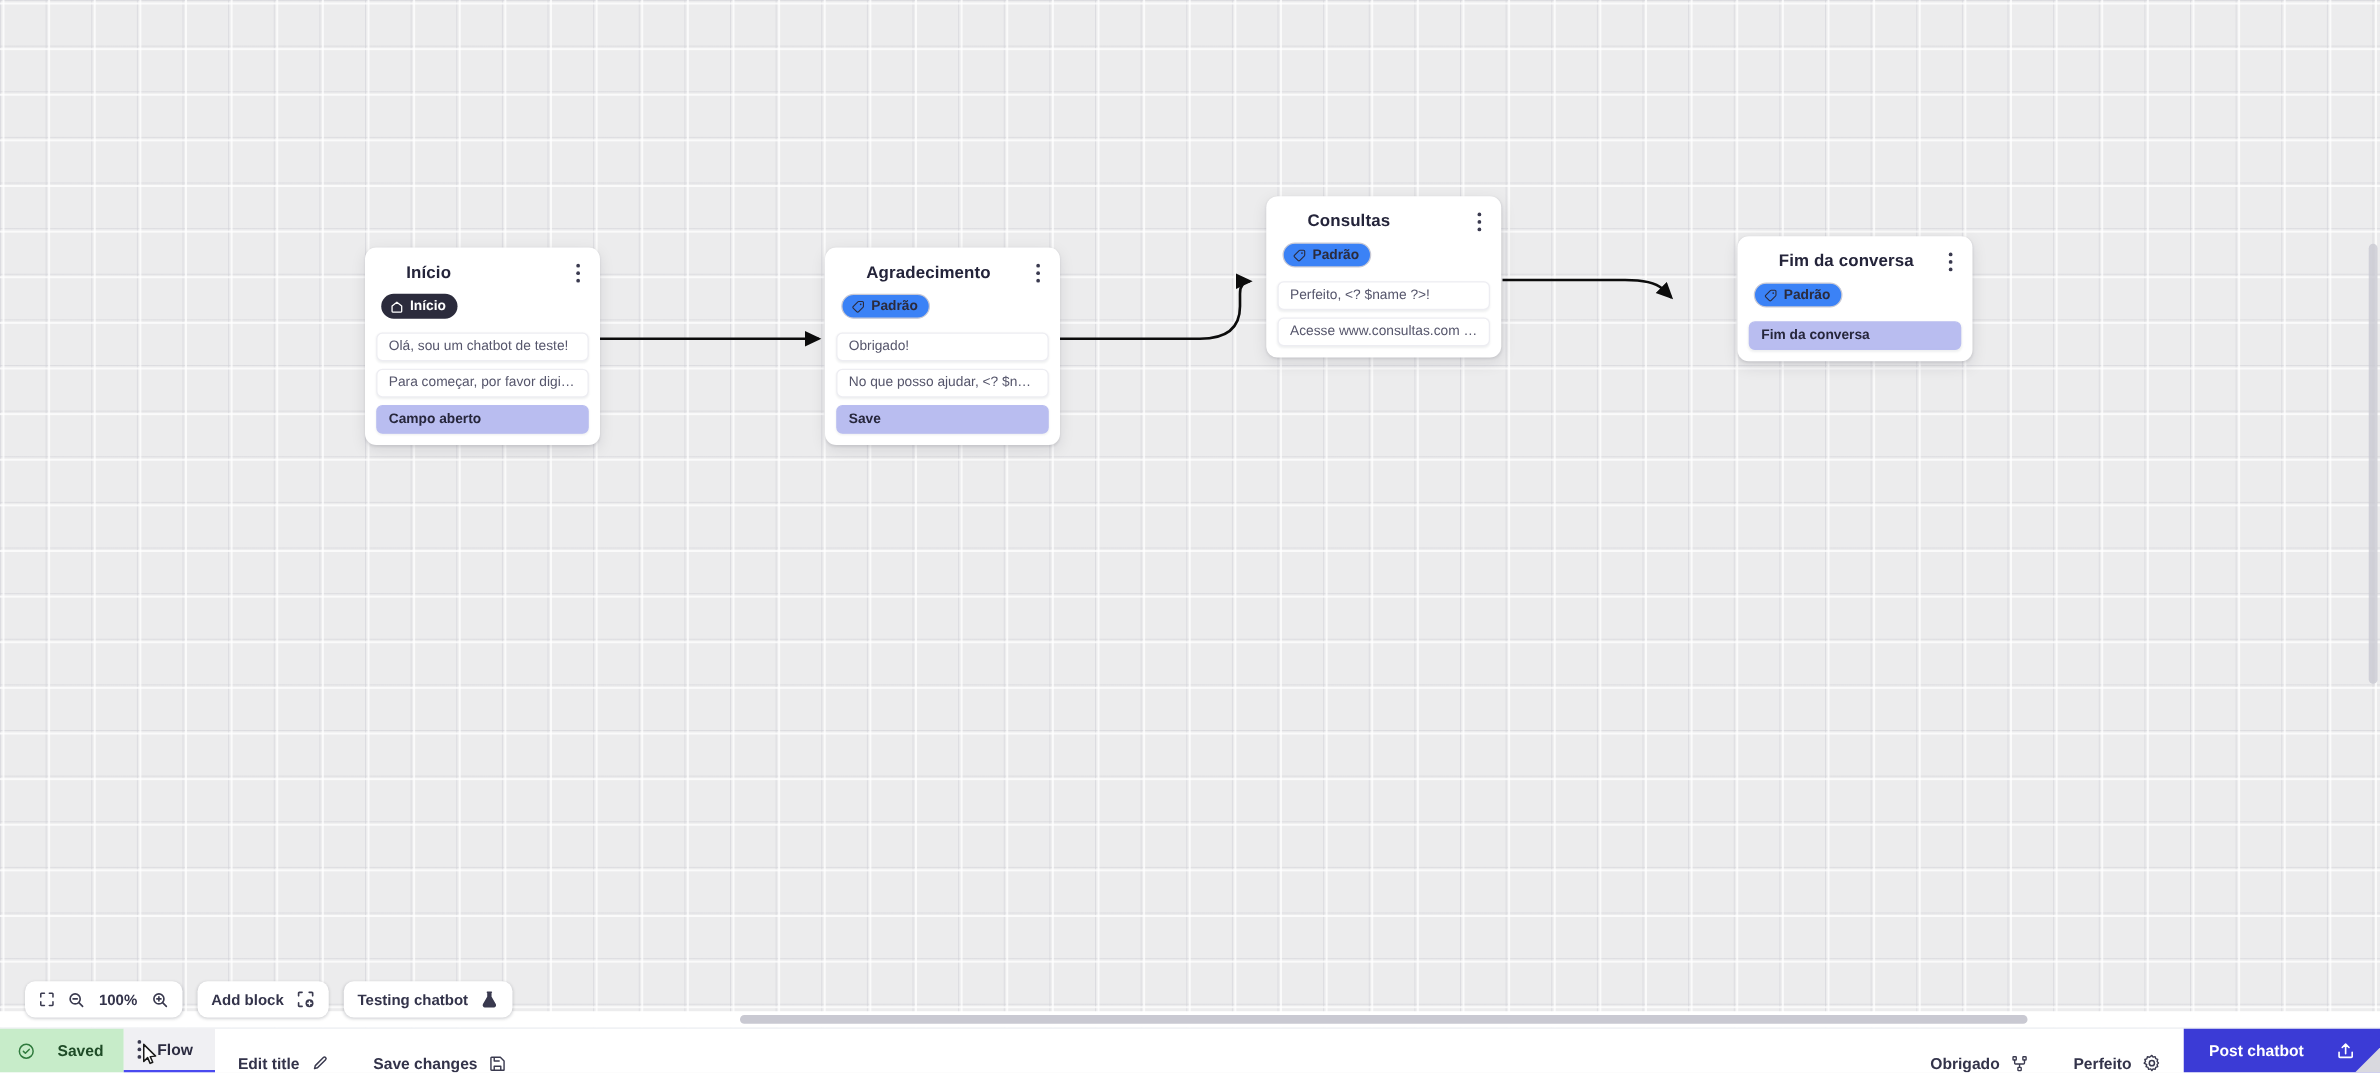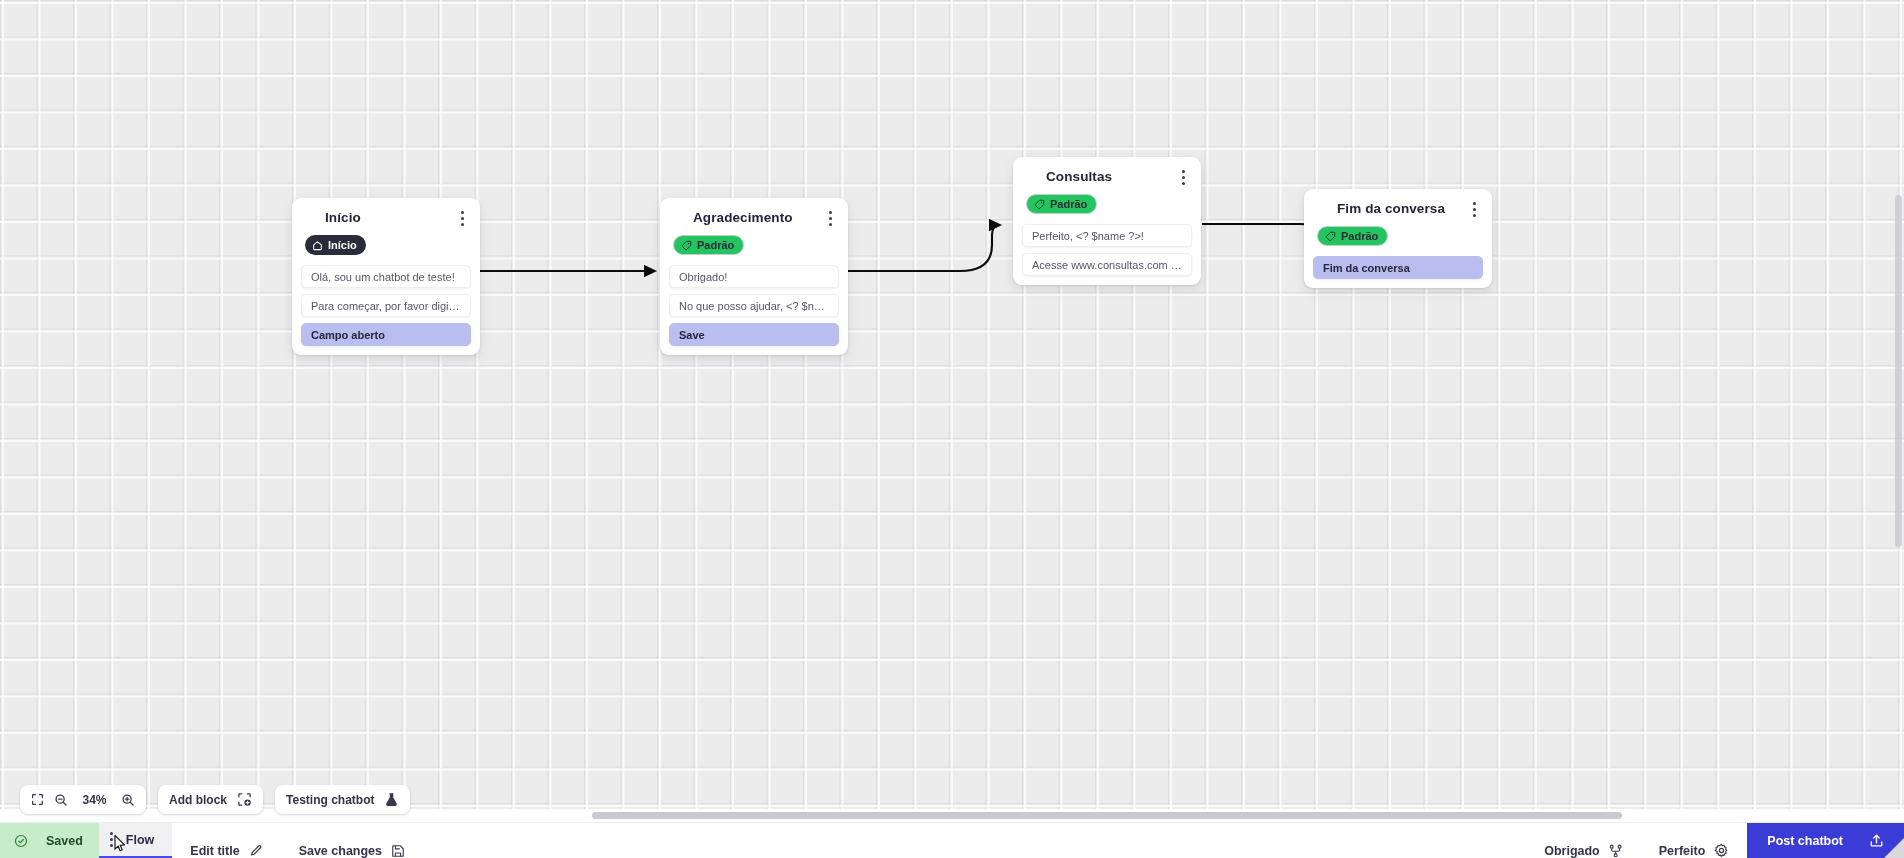--- a/index.html
+++ b/index.html
@@ -61,21 +61,21 @@
 
   .badge-row { padding: 9px 13px 10px 13px; }
   .badge {
     display: inline-flex; align-items: center; gap: 5px;
     height: 20px; padding: 0 9px 0 7px;
     border-radius: 999px;
     font-size: 11px; font-weight: 700;
     line-height: 1;
   }
   .badge.dark { background: #2b2b3c; color: #ffffff; }
-  .badge.outline { background: #22c55e; color: #2b2b3c; border: 1px solid #c9c9d4; }
+  .badge.outline { background: #3b82f6; color: #2b2b3c; border: 1px solid #c9c9d4; }
   .badge svg { display:block; }
 
   .node-body { padding: 0 9px 9px 9px; display: flex; flex-direction: column; gap: 6px; }
 
   .row {
     height: 23px;
     border-radius: 5px;
     background: #ffffff;
     border: 1px solid #ededf2;
     box-shadow: 0 1px 2px rgba(16,24,40,0.07);
@@ -281,21 +281,21 @@
       <div class="node-body">
         <div class="row">
             <span>Perfeito, &lt;? $name ?&gt;!</span>
           </div>
         <div class="row">
             <span>Acesse www.consultas.com par...</span>
           </div>
       </div>
     </div>
 
-    <div class="node" style="left:1304px; top:189px; width:188px;">
+    <div class="node" style="left:1390px; top:189px; width:188px;">
       <div class="node-head">
         <div class="node-title">Fim da conversa</div>
         <div class="kebab">
             <i></i>
             <i></i>
             <i></i>
           </div>
       </div>
       <div class="badge-row">
         <span class="badge outline">
@@ -324,21 +324,21 @@
         <svg width="13" height="13" viewBox="0 0 16 16" fill="none">
           <path d="M2 5.6V2.6A.6.6 0 0 1 2.6 2h3M10.4 2h3a.6.6 0 0 1 .6.6v3M14 10.4v3a.6.6 0 0 1-.6.6h-3M5.6 14h-3a.6.6 0 0 1-.6-.6v-3" stroke="#3a3a4f" stroke-width="1.5" stroke-linecap="round"></path>
         </svg>
       </span>
       <span class="ic">
         <svg width="14" height="14" viewBox="0 0 16 16" fill="none">
           <circle cx="7" cy="7" r="4.6" stroke="#3a3a4f" stroke-width="1.5"></circle>
           <path d="M5.1 7h3.8M10.4 10.4 13.8 13.8" stroke="#3a3a4f" stroke-width="1.5" stroke-linecap="round"></path>
         </svg>
       </span>
-      <span class="zoom-val">34%</span>
+      <span class="zoom-val">100%</span>
       <span class="ic">
         <svg width="14" height="14" viewBox="0 0 16 16" fill="none">
           <circle cx="7" cy="7" r="4.6" stroke="#3a3a4f" stroke-width="1.5"></circle>
           <path d="M5.1 7h3.8M7 5.1v3.8M10.4 10.4 13.8 13.8" stroke="#3a3a4f" stroke-width="1.5" stroke-linecap="round"></path>
         </svg>
       </span>
     </div>
 
     <div class="tb-group">
       <span>Add block</span>

